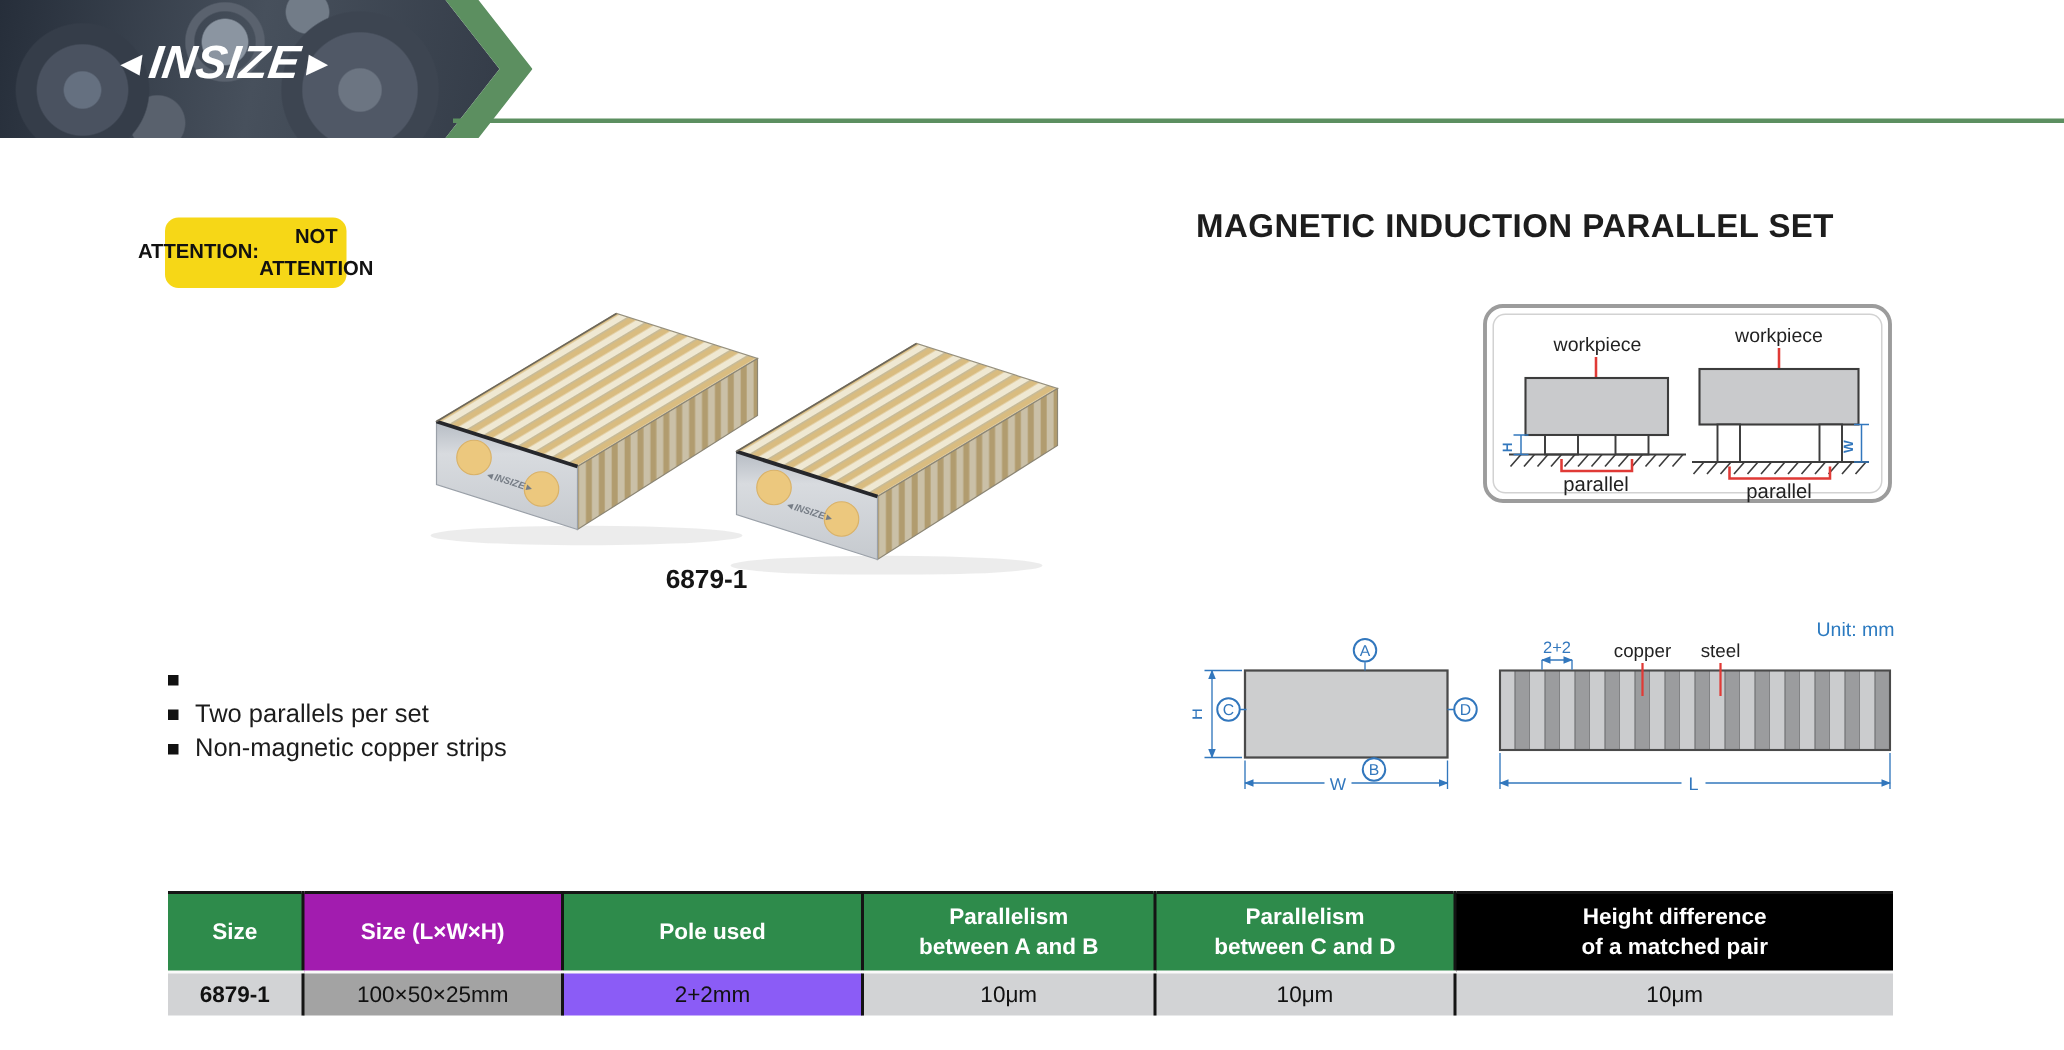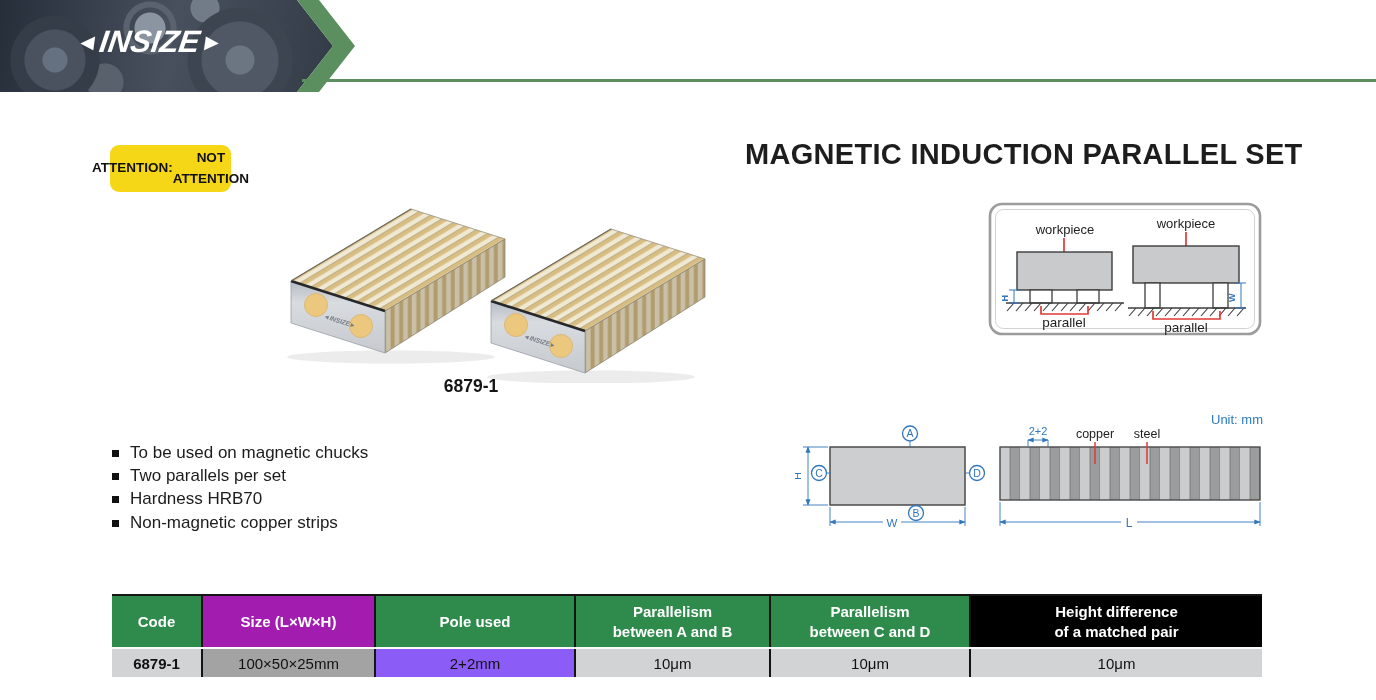--- a/index.html
+++ b/index.html
@@ -25,21 +25,21 @@
     font-size:31px; transform:skewX(-8deg); display:flex; align-items:center; gap:1px; white-space:nowrap; }
   .logo .arrow { font-style:normal; font-size:23px; line-height:1; }
 
   
   .attention { position:absolute; left:110px; top:145px; width:121px; height:47px; border-radius:9px;
     display:flex; justify-content:center; align-items:center;
     font-size:13.5px; font-weight:bold; color:#111; line-height:1.5; text-align:center; }
 
   
   .page-title { position:absolute; left:745px; top:138px; width:530px; text-align:center;
-    font-size:29px; font-weight:bold; color:#1d1d1d; letter-spacing:0.3px; white-space:nowrap; }
+    font-size:22px; font-weight:bold; color:#1d1d1d; letter-spacing:0.3px; white-space:nowrap; }
 
   
   .product-svg { position:absolute; left:283px; top:183px; }
   .product-caption { position:absolute; left:386px; top:376px; width:170px; text-align:center;
     font-size:17.5px; font-weight:bold; color:#151515; }
 
   
   .features { position:absolute; left:112px; top:443px; list-style:none; margin:0; padding:0;
     font-size:17px; color:#1c1c1c; }
   .features li { display:flex; align-items:flex-start; height:23.2px; }
@@ -112,29 +112,24 @@
       </g>
     </defs>
     <use href="#pblock" x="0" y="0"></use>
     <use href="#pblock" x="200" y="20"></use>
   </svg>
   <div class="product-caption">6879-1</div>
 
   <ul class="features">
     <li>
         <span class="bullet"></span>
-        <span>To be used on magnetic chucks</span>
       </li>
     <li>
         <span class="bullet"></span>
         <span>Two parallels per set</span>
-      </li>
-    <li>
-        <span class="bullet"></span>
-        <span>Hardness HRB70</span>
       </li>
     <li>
         <span class="bullet"></span>
         <span>Non-magnetic copper strips</span>
       </li>
   </ul>
 
   <svg class="usage-svg" width="274" height="134" viewBox="0 0 274 134">
     <rect x="2" y="2" width="270" height="130" rx="12" fill="#fff" stroke="#9c9c9c" stroke-width="2.6"></rect>
     <rect x="7.5" y="7.5" width="259" height="119" rx="8" fill="#fff" stroke="#d2d2d2" stroke-width="1"></rect>
@@ -235,21 +230,21 @@
     <colgroup>
       <col style="width:90px">
         <col style="width:173px">
         <col style="width:200px">
       <col style="width:195px">
         <col style="width:200px">
         <col style="width:292px">
     </colgroup>
     <thead>
       <tr>
-        <th style="background:#2e8b4b">Code</th>
+        <th style="background:#2e8b4b">Size</th>
         <th style="background:#a21caf">Size (L×W×H)</th>
         <th style="background:#2e8b4b">Pole used</th>
         <th style="background:#2e8b4b">Parallelism
 between A and B</th>
         <th style="background:#2e8b4b">Parallelism
 between C and D</th>
         <th style="background:#000000">Height difference
 of a matched pair</th>
       </tr>
     </thead>

